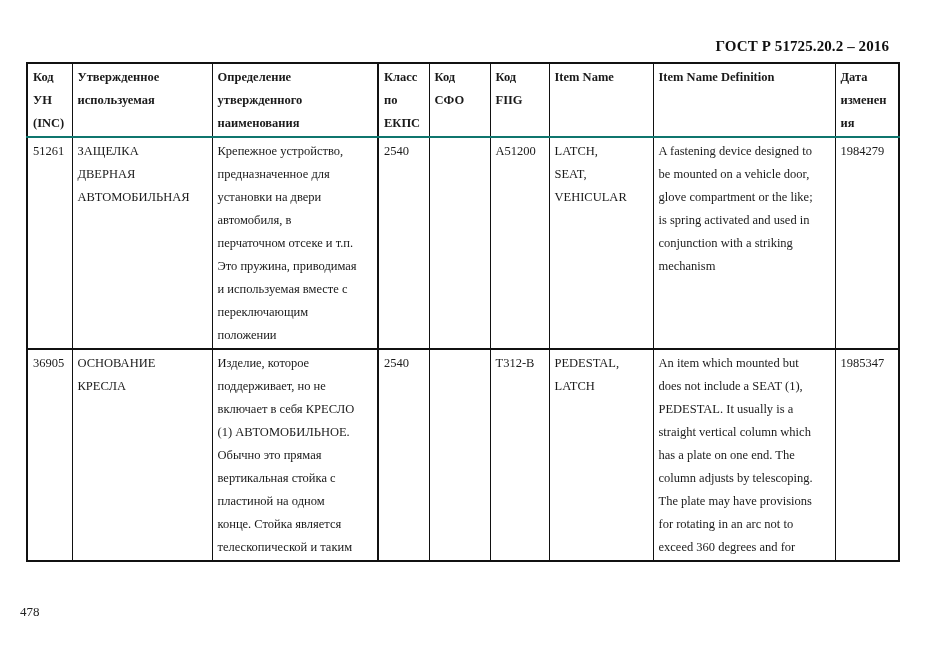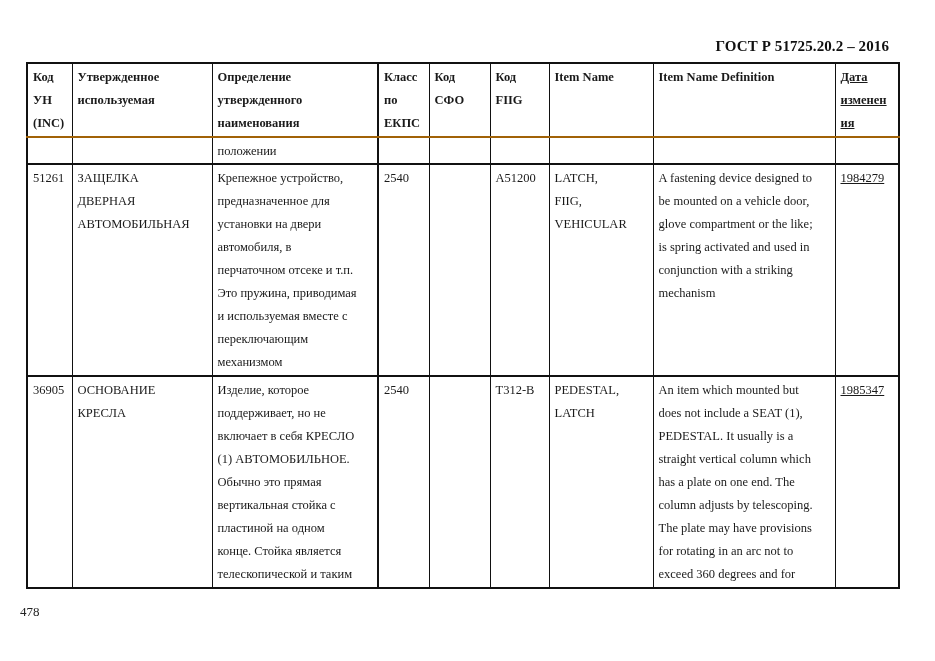--- a/index.html
+++ b/index.html
@@ -40,37 +40,37 @@
       vertical-align: top;
       padding: 2px 4px 0 5px;
       text-align: left;
       word-wrap: break-word;
       overflow: hidden;
     }
     table.gost th {
       font-weight: bold;
       font-size: 12.5px;
       height: 70px;
-      border-bottom: 2px solid #a16207;
+      border-bottom: 2px solid #0f766e;
     }
     table.gost tr.cont-row td {
       height: 20px;
       border-bottom: 2px solid #111;
     }
     table.gost tr.row-1 td {
       height: 208px;
       border-bottom: 2px solid #111;
     }
     table.gost tr.row-2 td {
       height: 208px;
       border-bottom: 2px solid #111;
     }
     table.gost { border: 2px solid #111; }
     table.gost th.col-klass, table.gost td.col-klass { border-left: 2px solid #111; }
-    table.gost th.col-date, table.gost td.col-date { border-left: 1px solid #111; text-decoration: underline; }
+    table.gost th.col-date, table.gost td.col-date { border-left: 1px solid #111; }
     .line { display: block; white-space: nowrap; }
     .page-number {
       position: absolute;
       left: 20px;
       top: 604px;
       font-size: 13px;
       color: #222;
     }
   </style>
 </head>
@@ -126,58 +126,45 @@
         <span class="line">Item Name Definition</span>
       </th>
       <th class="col-date">
         <span class="line">Дата</span>
         <span class="line">изменен</span>
         <span class="line">ия</span>
       </th>
     </tr>
   </thead>
   <tbody>
-    <tr class="cont-row">
-      <td></td>
-      <td></td>
-      <td>
-        <span class="line">положении</span>
-      </td>
-      <td class="col-klass"></td>
-      <td></td>
-      <td></td>
-      <td></td>
-      <td></td>
-      <td class="col-date"></td>
-    </tr>
 
     <tr class="row-1">
       <td>51261</td>
       <td>
         <span class="line">ЗАЩЕЛКА</span>
         <span class="line">ДВЕРНАЯ</span>
         <span class="line">АВТОМОБИЛЬНАЯ</span>
       </td>
       <td>
         <span class="line">Крепежное устройство,</span>
         <span class="line">предназначенное для</span>
         <span class="line">установки на двери</span>
         <span class="line">автомобиля, в</span>
         <span class="line">перчаточном отсеке и т.п.</span>
         <span class="line">Это пружина, приводимая</span>
         <span class="line">и используемая вместе с</span>
         <span class="line">переключающим</span>
-        <span class="line">механизмом</span>
+        <span class="line">положении</span>
       </td>
       <td class="col-klass">2540</td>
       <td></td>
       <td>A51200</td>
       <td>
         <span class="line">LATCH,</span>
-        <span class="line">FIIG,</span>
+        <span class="line">SEAT,</span>
         <span class="line">VEHICULAR</span>
       </td>
       <td>
         <span class="line">A fastening device designed to</span>
         <span class="line">be mounted on a vehicle door,</span>
         <span class="line">glove compartment or the like;</span>
         <span class="line">is spring activated and used in</span>
         <span class="line">conjunction with a striking</span>
         <span class="line">mechanism</span>
       </td>

